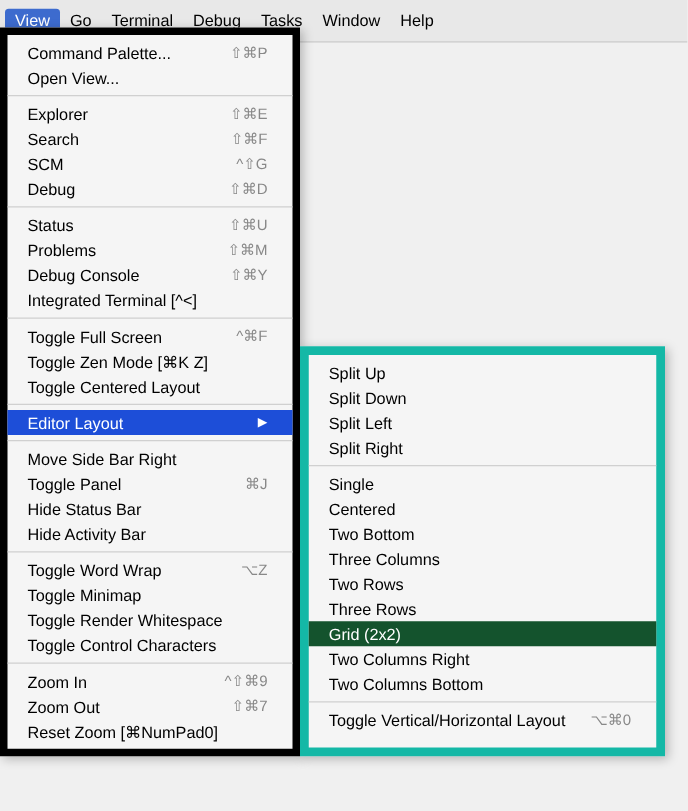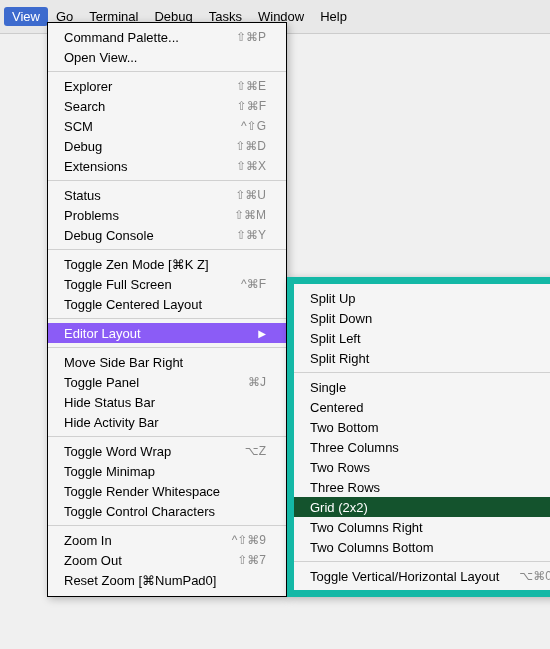--- a/index.html
+++ b/index.html
@@ -38,40 +38,39 @@
     .dropdown-container {
       position: absolute;
       top: 22px;
       left: 0;
       display: flex;
       z-index: 100;
     }
 
     .dropdown-menu {
       background: #f5f5f5;
-      border: 1px solid #000000;
+      border: 6px solid #000000;
       box-shadow: 2px 2px 8px rgba(0,0,0,0.25);
       min-width: 240px;
       padding: 4px 0;
-      margin-left: 47px;
     }
 
     .menu-item {
       display: flex;
       align-items: center;
       justify-content: space-between;
       padding: 2px 20px 2px 16px;
       cursor: default;
       color: #000;
       white-space: nowrap;
       min-height: 20px;
     }
 
     .menu-item.highlighted {
-      background: #8b5cf6;
+      background: #1d4ed8;
       color: #fff;
       gap: 41px;
     }
 
     .menu-item .shortcut {
       margin-left: 20px;
       color: #888;
       font-size: 12px;
     }
 
@@ -159,46 +158,45 @@
       <span class="shortcut">⇧⌘F</span>
     </div>
     <div class="menu-item">
       <span>SCM</span>
       <span class="shortcut">^⇧G</span>
     </div>
     <div class="menu-item">
       <span>Debug</span>
       <span class="shortcut">⇧⌘D</span>
     </div>
-    <div class="menu-item">
-      <span>Extensions</span>
-      <span class="shortcut">⇧⌘X</span>
-    </div>
     <div class="menu-separator"></div>
 
     <div class="menu-item">
       <span>Status</span>
       <span class="shortcut">⇧⌘U</span>
     </div>
     <div class="menu-item">
       <span>Problems</span>
       <span class="shortcut">⇧⌘M</span>
     </div>
     <div class="menu-item">
       <span>Debug Console</span>
       <span class="shortcut">⇧⌘Y</span>
     </div>
-    <div class="menu-separator"></div>
-
-    <div class="menu-item">
-      <span>Toggle Zen Mode [⌘K Z]</span>
-    </div>
+    <div class="menu-item">
+      <span>Integrated Terminal [^&lt;]</span>
+    </div>
+    <div class="menu-separator"></div>
+
     <div class="menu-item">
       <span>Toggle Full Screen</span>
       <span class="shortcut">^⌘F</span>
+    </div>
+    <div class="menu-item">
+      <span>Toggle Zen Mode [⌘K Z]</span>
     </div>
     <div class="menu-item">
       <span>Toggle Centered Layout</span>
     </div>
     <div class="menu-separator"></div>
 
     <div class="menu-item highlighted">
       <span>Editor Layout</span>
       <span class="arrow">▶</span>
     </div>

